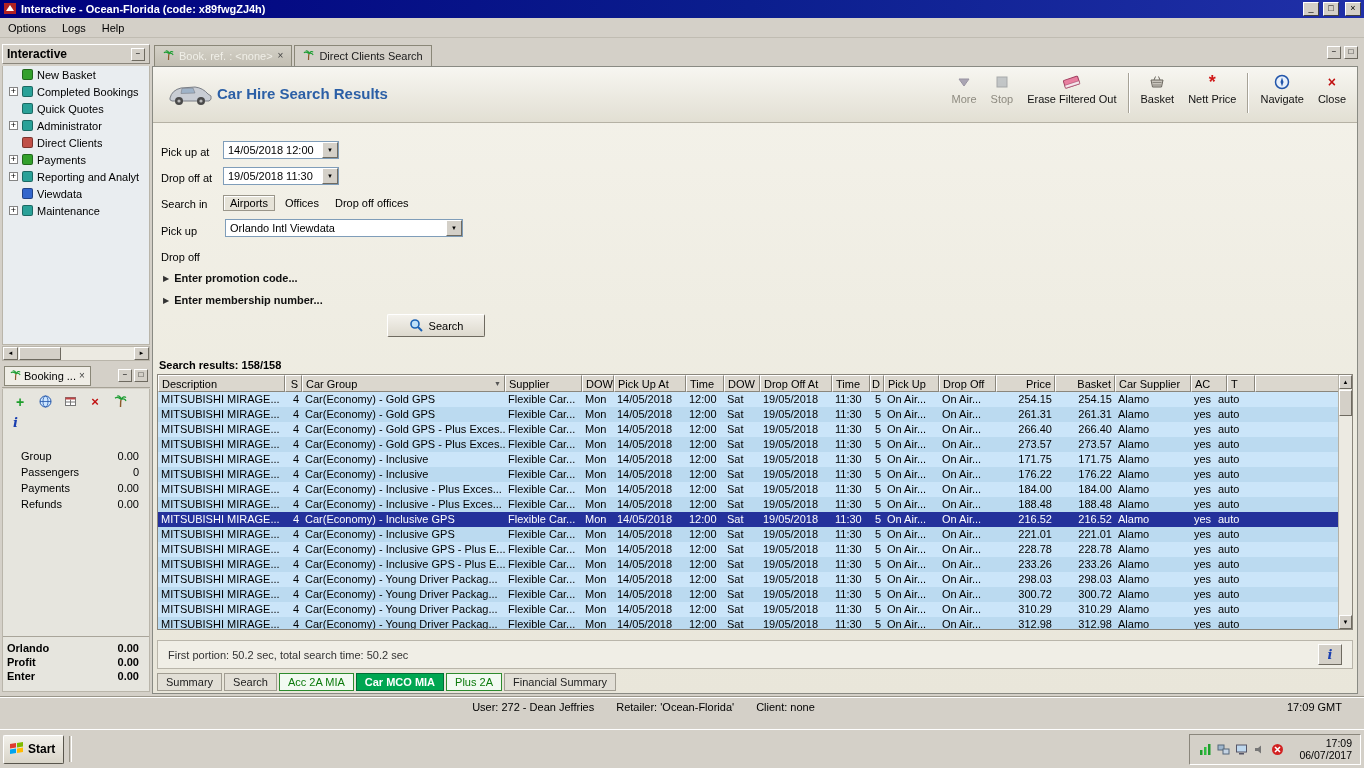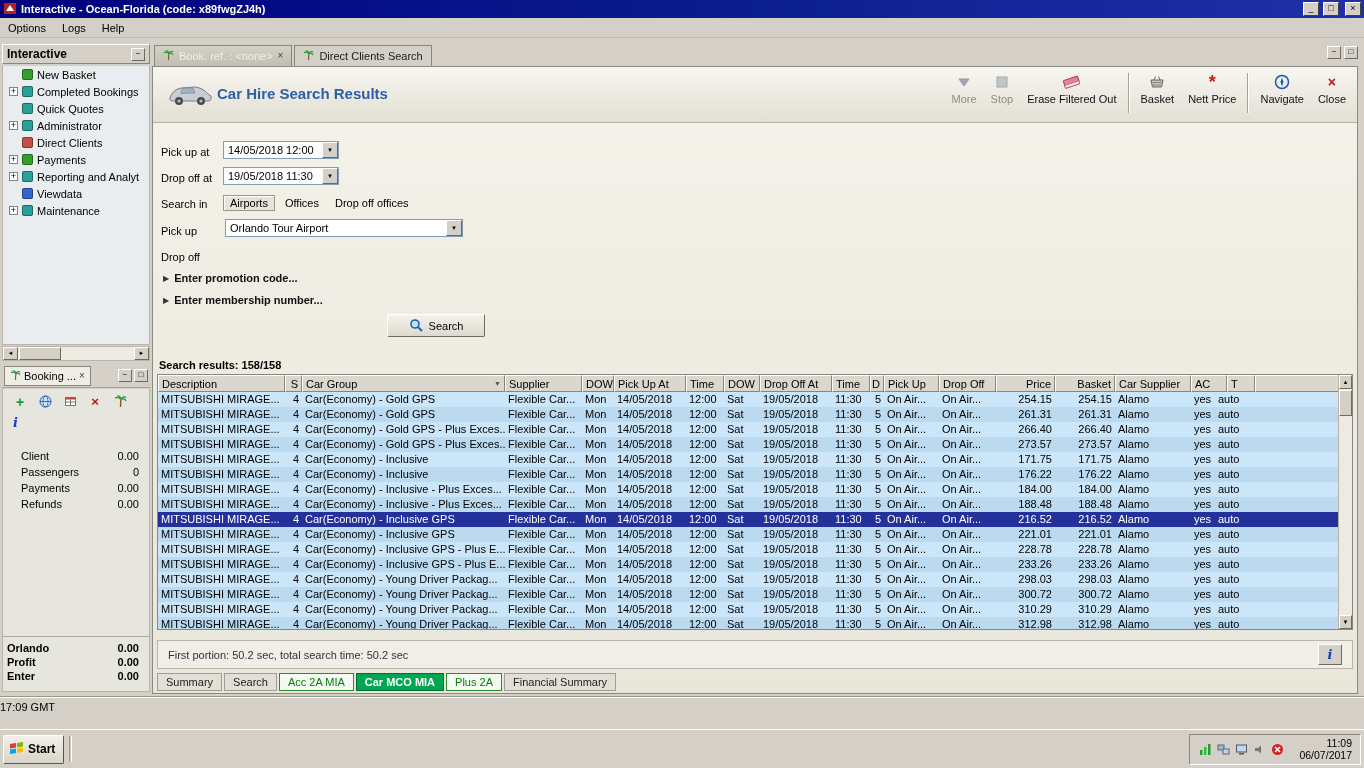--- a/index.html
+++ b/index.html
@@ -261,21 +261,21 @@
           <path d="M6 11 C6 8 6 6 6.5 4" stroke="#8B5A2B" stroke-width="1.3" fill="none"></path>
           <path d="M6.5 4 C4 2 2 2 1 3 M6.5 4 C6 1.5 4.5 0.5 3 1 M6.5 4 C8 1.5 10 1 11 2.5 M6.5 4 C9 3 10.5 4 11 5.5" stroke="#1E9E33" stroke-width="1.2" fill="none"></path>
         </svg>
       </span>
     </div>
   <div id="booking-info">
     <span class="serif-i">i</span>
   </div>
   <div id="booking-rows">
       <div class="fin-row">
-        <span class="fin-label">Client</span>
+        <span class="fin-label">Group</span>
         <span class="fin-value">0.00</span>
       </div>
       <div class="fin-row">
         <span class="fin-label">Passengers</span>
         <span class="fin-value">0</span>
       </div>
       <div class="fin-row">
         <span class="fin-label">Payments</span>
         <span class="fin-value">0.00</span>
       </div>
@@ -414,21 +414,21 @@
 
   <span class="form-label" style="left:8px;top:131px;">Search in</span>
   <div id="search-in-options">
       <span class="search-in-opt selected">Airports</span>
       <span class="search-in-opt">Offices</span>
       <span class="search-in-opt">Drop off offices</span>
     </div>
 
   <span class="form-label" style="left:8px;top:158px;">Pick up</span>
   <div class="combo" style="left:72px;top:152px;width:238px;">
-    <span class="val">Orlando Tour Airport</span>
+    <span class="val">Orlando Intl Viewdata</span>
     <span class="dd">▼</span>
   </div>
 
   <span class="form-label" style="left:8px;top:184px;">Drop off</span>
 
   <div class="expander" style="left:10px;top:205px;">
     <span class="exp-arrow">▶</span>
     <span class="exp-label">Enter promotion code...</span>
   </div>
   <div class="expander" style="left:10px;top:227px;">
@@ -845,20 +845,25 @@
       <span class="btab plain">Summary</span>
       <span class="btab plain">Search</span>
       <span class="btab green-text">Acc 2A MIA</span>
       <span class="btab green-bg">Car MCO MIA</span>
       <span class="btab green-text">Plus 2A</span>
       <span class="btab plain">Financial Summary</span>
     </div>
 </div>
 
 <div id="app-statusbar">
+  <span class="sb-center">
+    <span>User: 272 - Dean Jeffries</span>
+    <span>Retailer: 'Ocean-Florida'</span>
+    <span>Client: none</span>
+  </span>
   <span class="sb-time">17:09 GMT</span>
 </div>
 
 <div id="taskbar">
   <button id="start-btn">
     <span class="icon">
       <svg width="15" height="13" viewBox="0 0 15 13">
         <path d="M1 3 L7 2 L7 6.5 L1 7.5 Z" fill="#E03C31"></path>
         <path d="M8 2 L14 1 L14 5.5 L8 6.5 Z" fill="#7FBA00"></path>
         <path d="M1 8.5 L7 7.5 L7 12 L1 13 Z" fill="#00A4EF"></path>
@@ -895,17 +900,17 @@
           </svg>
         </span>
         <span class="tray-ic">
           <svg width="13" height="13">
             <circle cx="6.5" cy="6.5" r="5.5" fill="#D22222"></circle>
             <path d="M4 4 L9 9 M9 4 L4 9" stroke="#fff" stroke-width="1.6"></path>
           </svg>
         </span>
       </span>
     <span id="clock">
-      <span>11:09</span>
+      <span>17:09</span>
       <span>06/07/2017</span>
     </span>
   </div>
 </div>
 
 </body></html>

